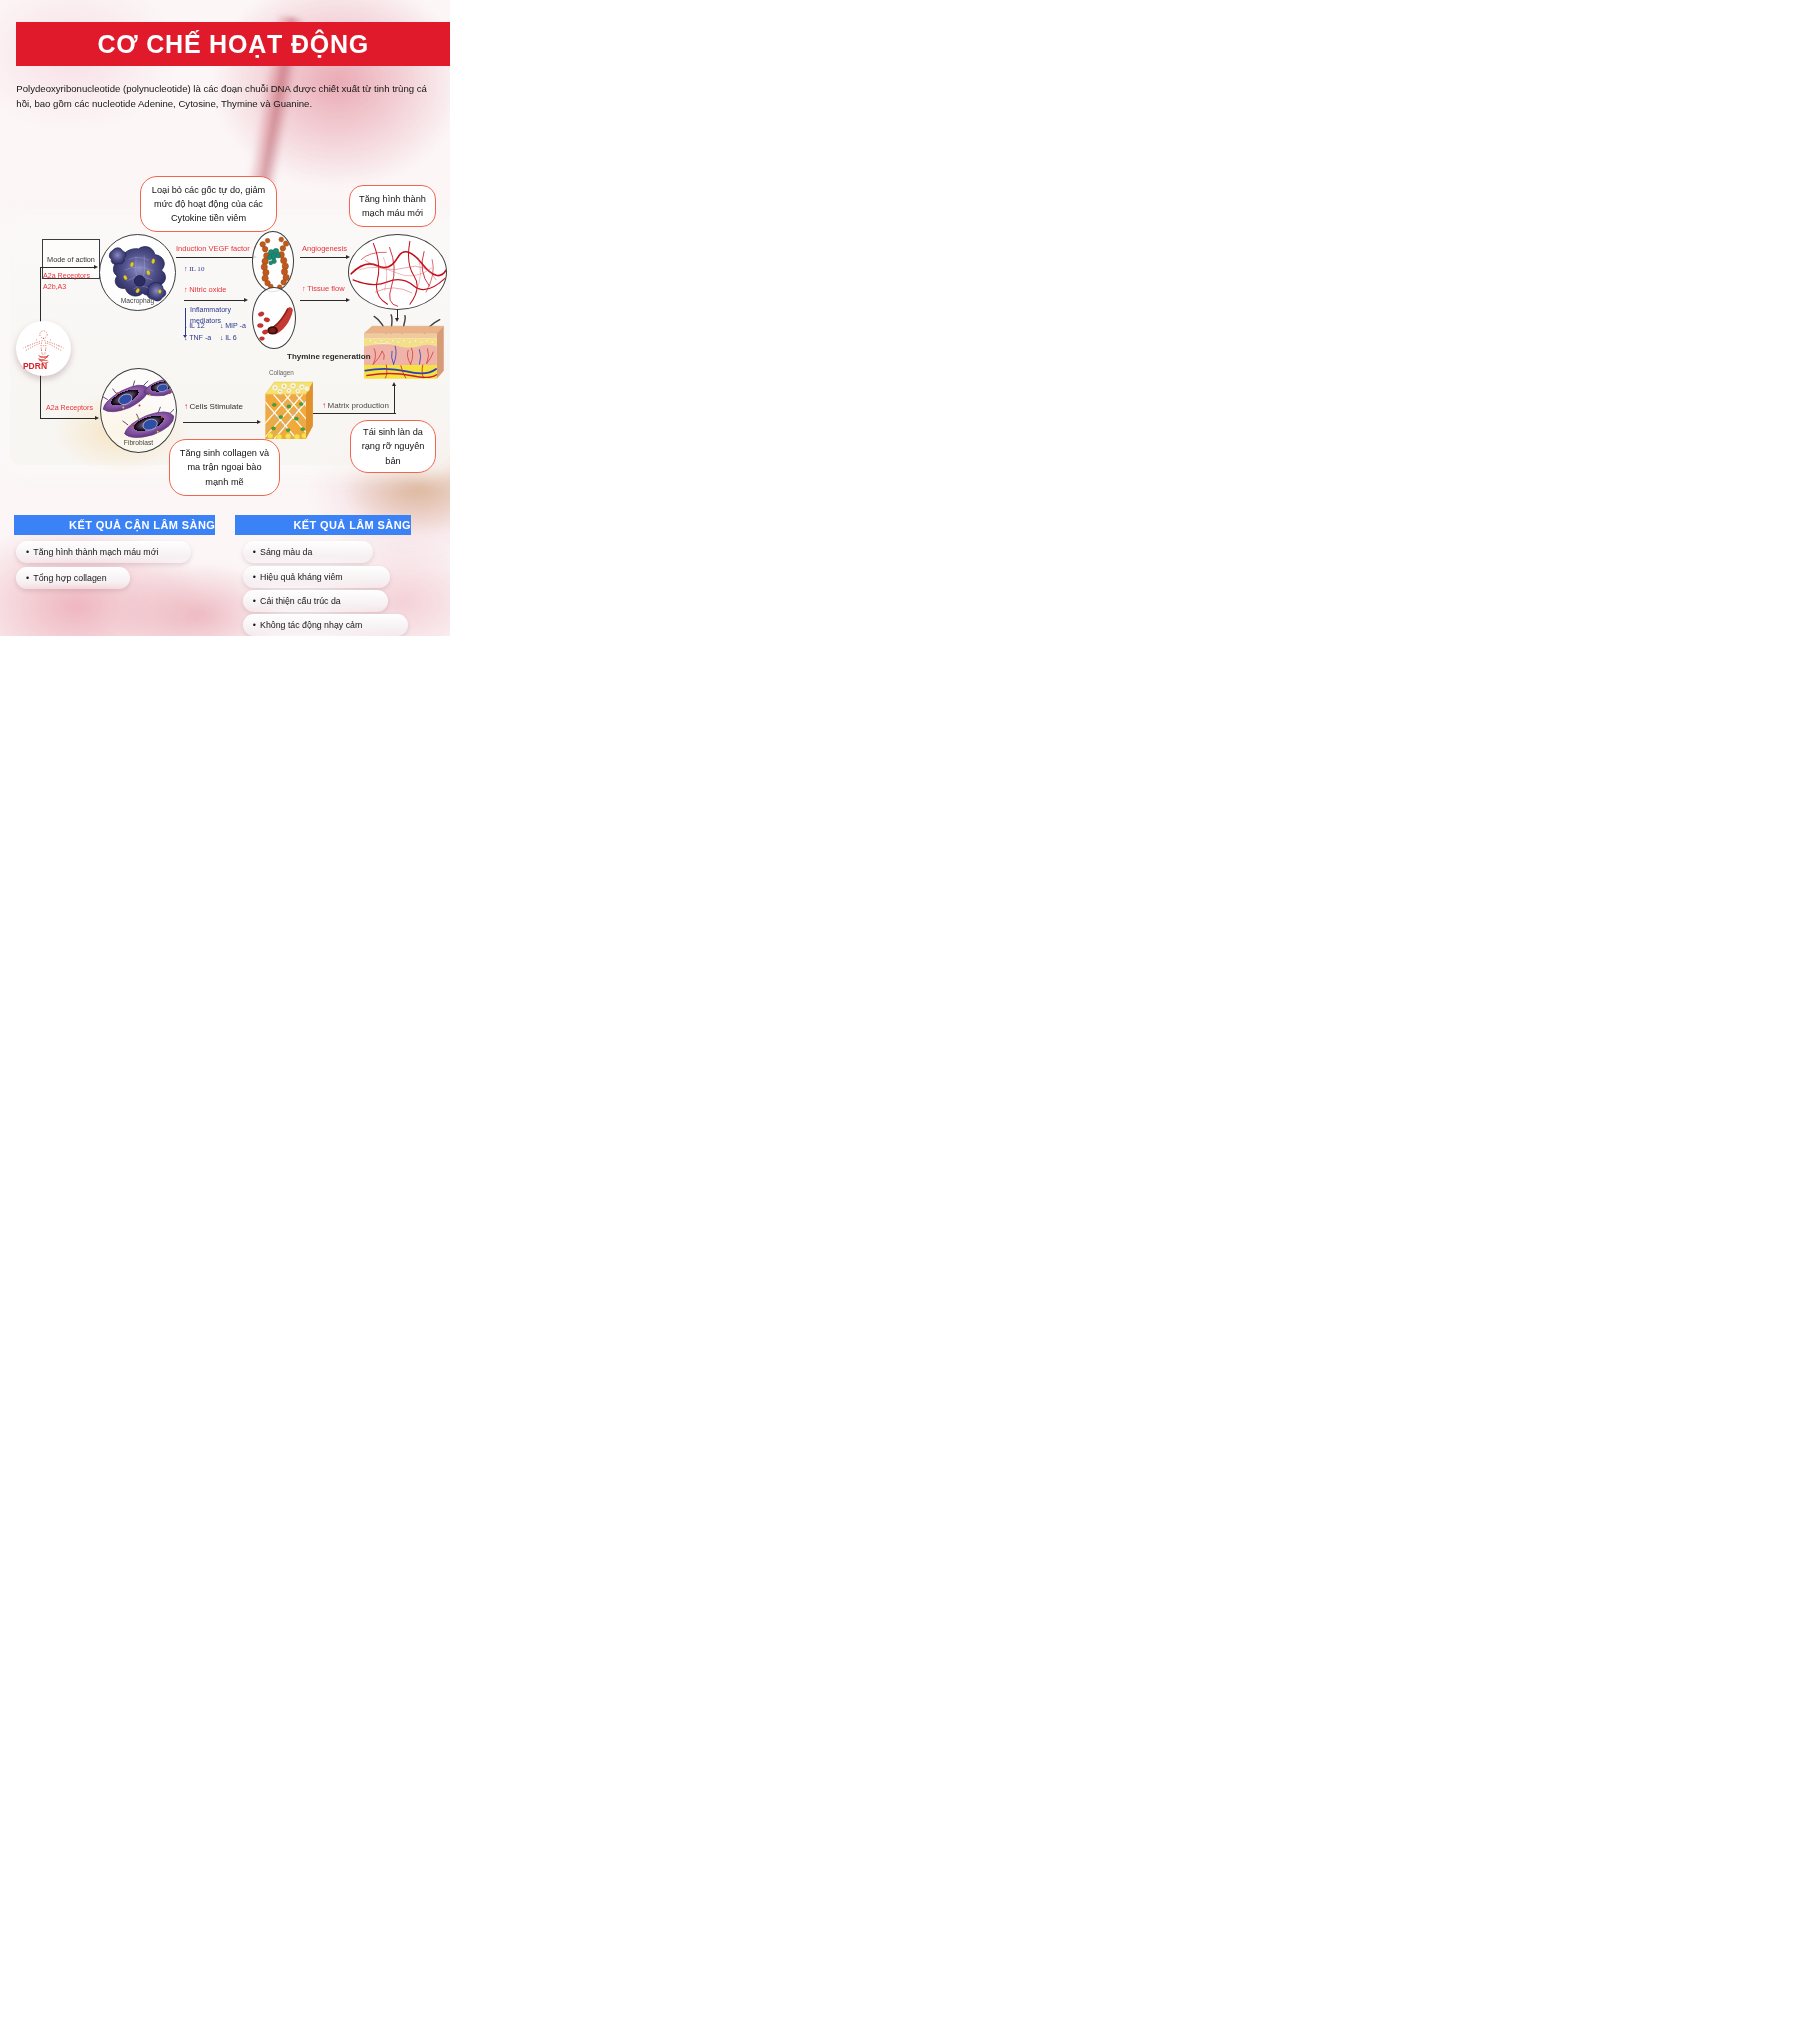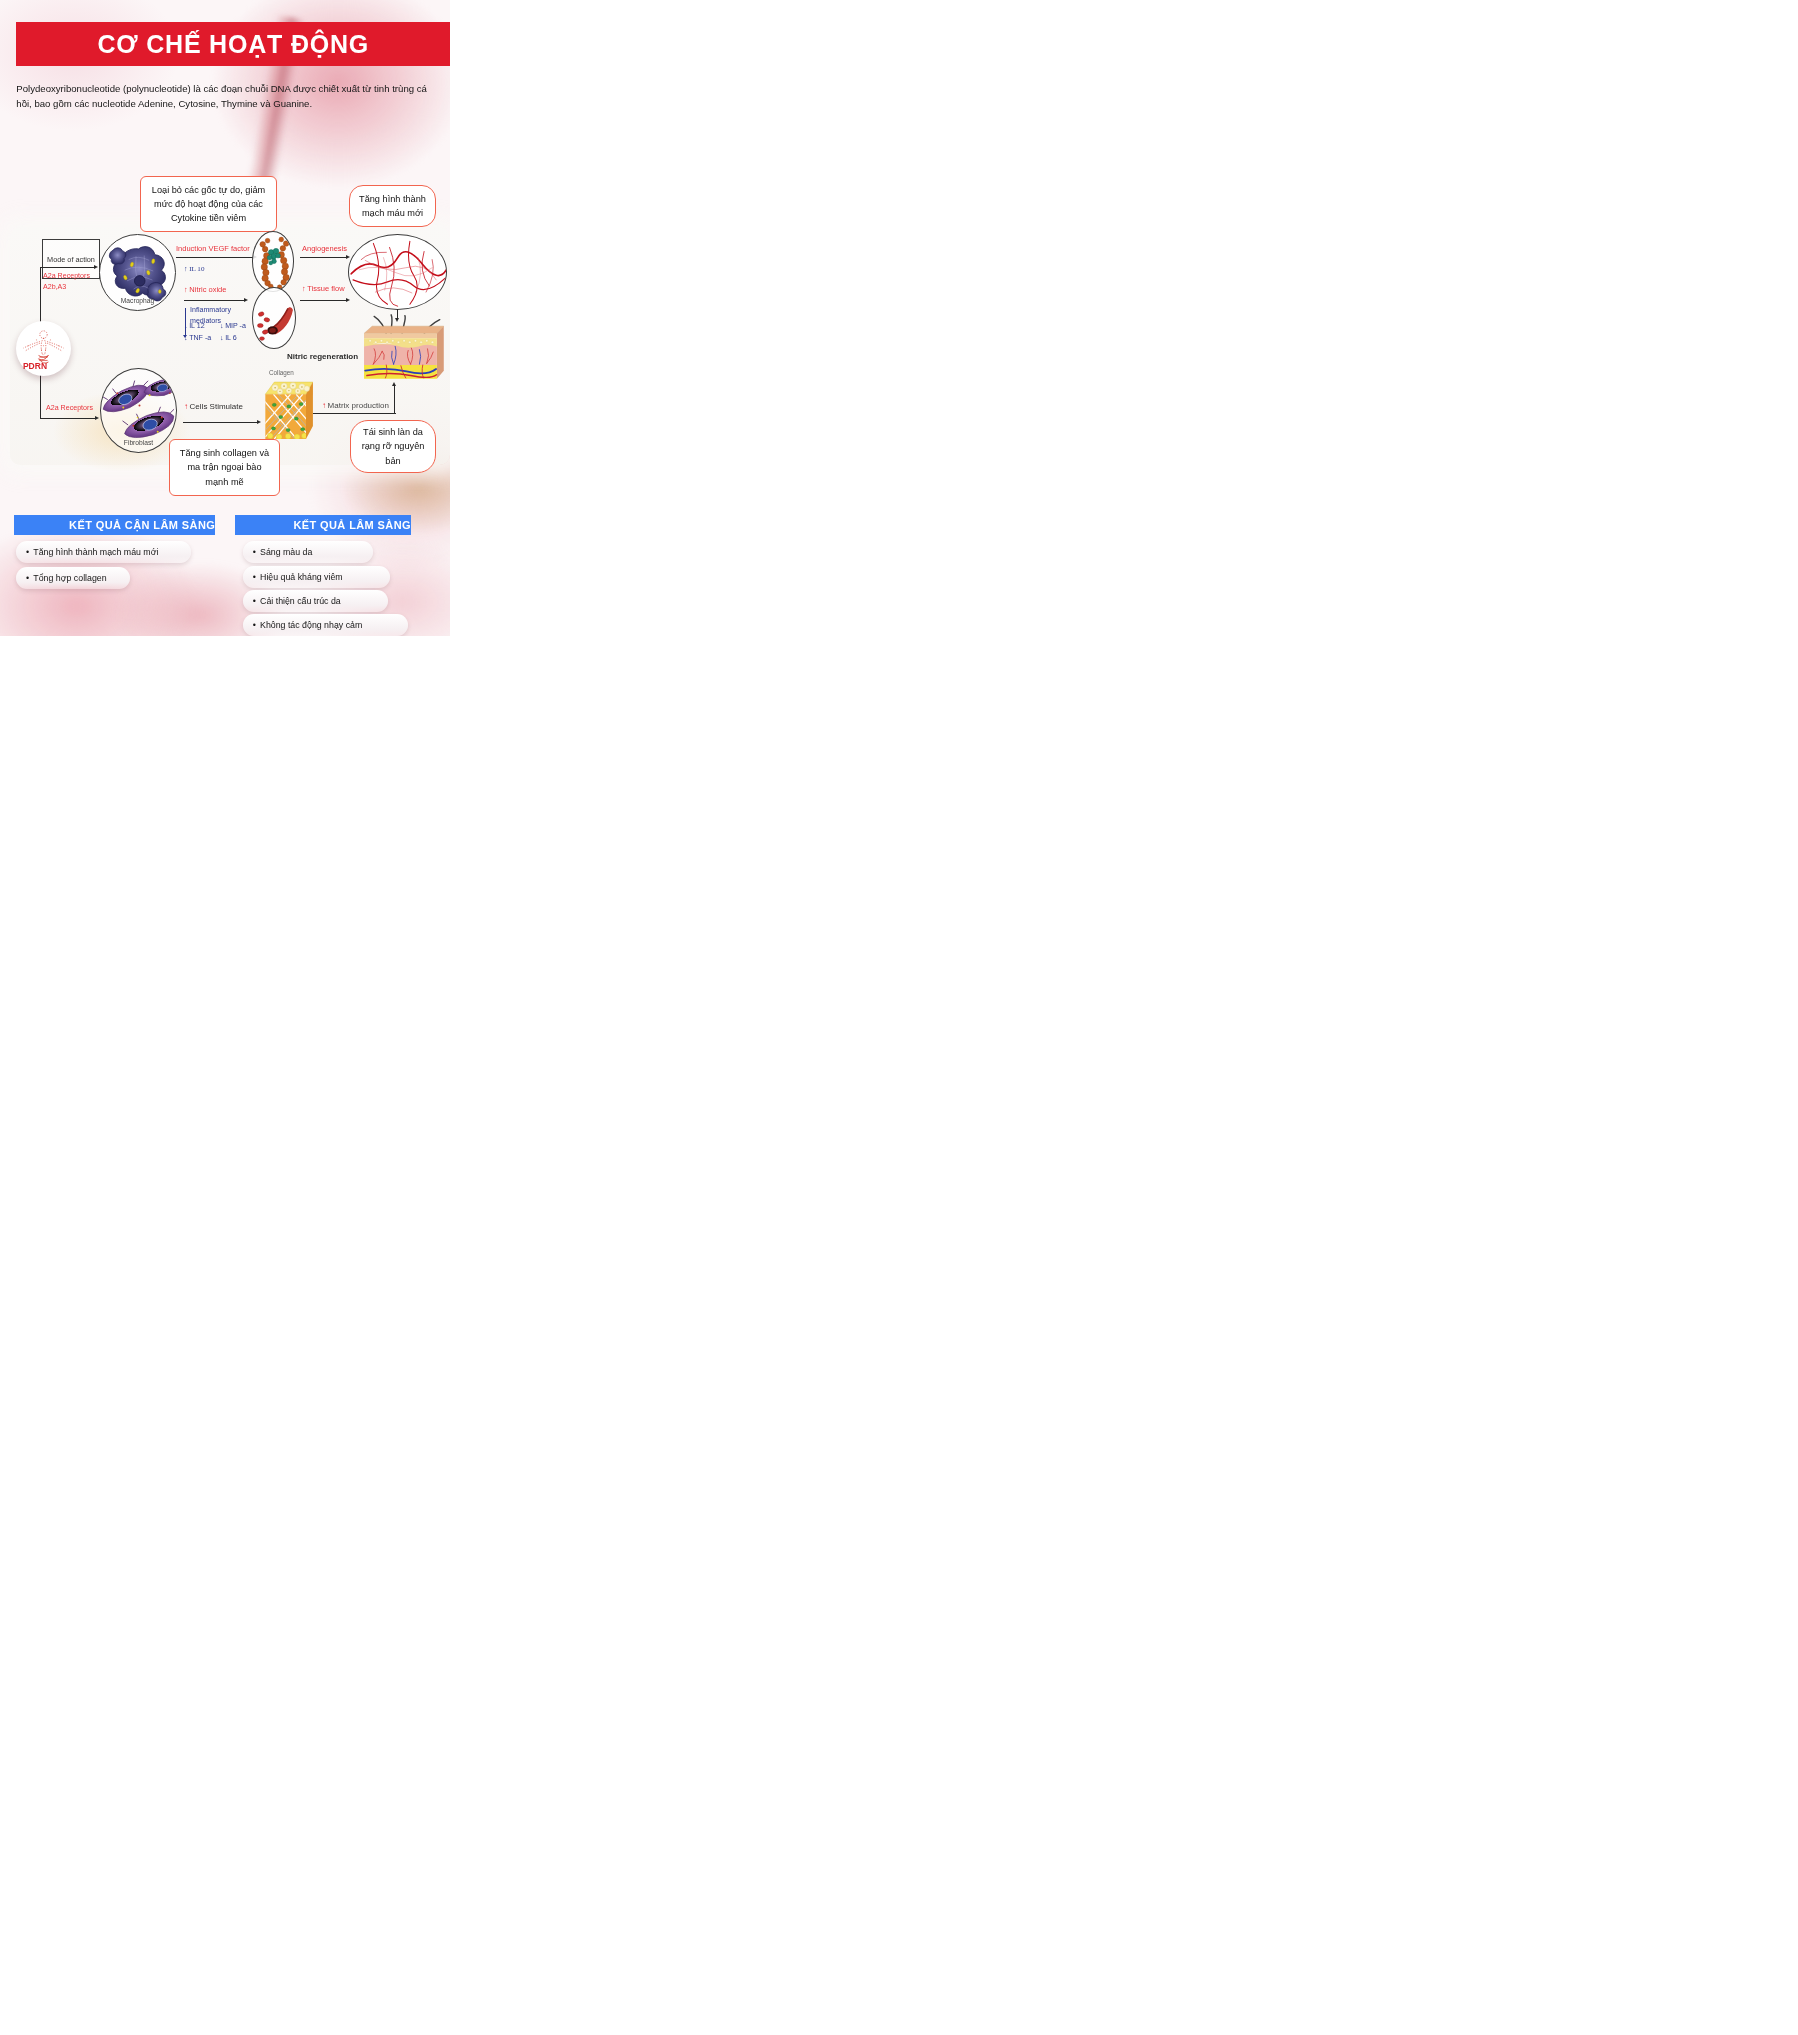--- a/index.html
+++ b/index.html
@@ -30,21 +30,21 @@
   .bg-warm { left:53px; top:391px; width:138px; height:81px; border-radius:50%;
      background:radial-gradient(closest-side, rgba(246,222,178,.75), rgba(250,249,247,0)); }
 
   
   .banner { position:absolute; left:16.3px; top:22.4px; width:434px; height:44px; background:#E01A2B;
      display:flex; align-items:center; justify-content:center; }
   .banner-title { color:#fff; font-size:25px; font-weight:800; letter-spacing:0.8px; }
   .intro { position:absolute; left:16.3px; top:81px; width:420px; font-size:9.6px; line-height:15px; color:#151515; }
 
   
-  .callout { position:absolute; background:#fff; border:1.2px solid #F2654F; border-radius:6px;
+  .callout { position:absolute; background:#fff; border:1.2px solid #F2654F; border-radius:17px;
      display:flex; align-items:center; justify-content:center; text-align:center;
      font-size:9.2px; line-height:1.55; color:#111; padding:2.4px 6.5px; }
 
   
   .lbl { position:absolute; white-space:nowrap; }
   .red { color:#E8333C; } .blue { color:#2B3990; }
   .f17 { font-size:7.1px; }
   .gl { font-weight:400; margin-right:1.6px; }
   .arrow-h { position:absolute; height:1px; background:#2a2a2a; }
   .arrow-h::after { content:""; position:absolute; right:-4.1px; top:-2.2px;
@@ -342,21 +342,21 @@
           <path d="M78,124 Q88,100 82,80 M78,124 Q70,106 74,92"></path>
           <path d="M142,124 Q148,104 142,88"></path>
         </g>
         <path d="M8,140 Q60,130 110,142 T183,136" stroke="#2a3fb8" stroke-width="4.5"></path>
         <path d="M12,152 Q70,142 120,152 T184,150" stroke="#cc2030" stroke-width="3.5"></path>
         <path d="M60,126 Q64,146 58,158 M96,128 Q100,146 108,158 M150,126 Q146,146 152,158" stroke="#cc2030" stroke-width="2"></path>
       </g>
     </svg>
   </div>
 
-  <div class="lbl" style="left:287px; top:352px; font-size:8px; font-weight:bold; color:#2b2b2b;">Nitric regeneration</div>
+  <div class="lbl" style="left:287px; top:352px; font-size:8px; font-weight:bold; color:#2b2b2b;">Thymine regeneration</div>
 
   <div class="circ" style="left:100px; top:368px; width:77px; height:85px; background:rgba(255,255,255,.6);">
     <svg width="77" height="85" viewBox="0 0 190 210">
       <defs>
         <radialGradient id="gf" cx="50%" cy="40%">
           <stop offset="0%" stop-color="#b98cd0"></stop>
             <stop offset="60%" stop-color="#96 64b0"></stop>
             <stop offset="60%" stop-color="#9664b0"></stop>
             <stop offset="100%" stop-color="#6d3f8c"></stop>
         </radialGradient>

